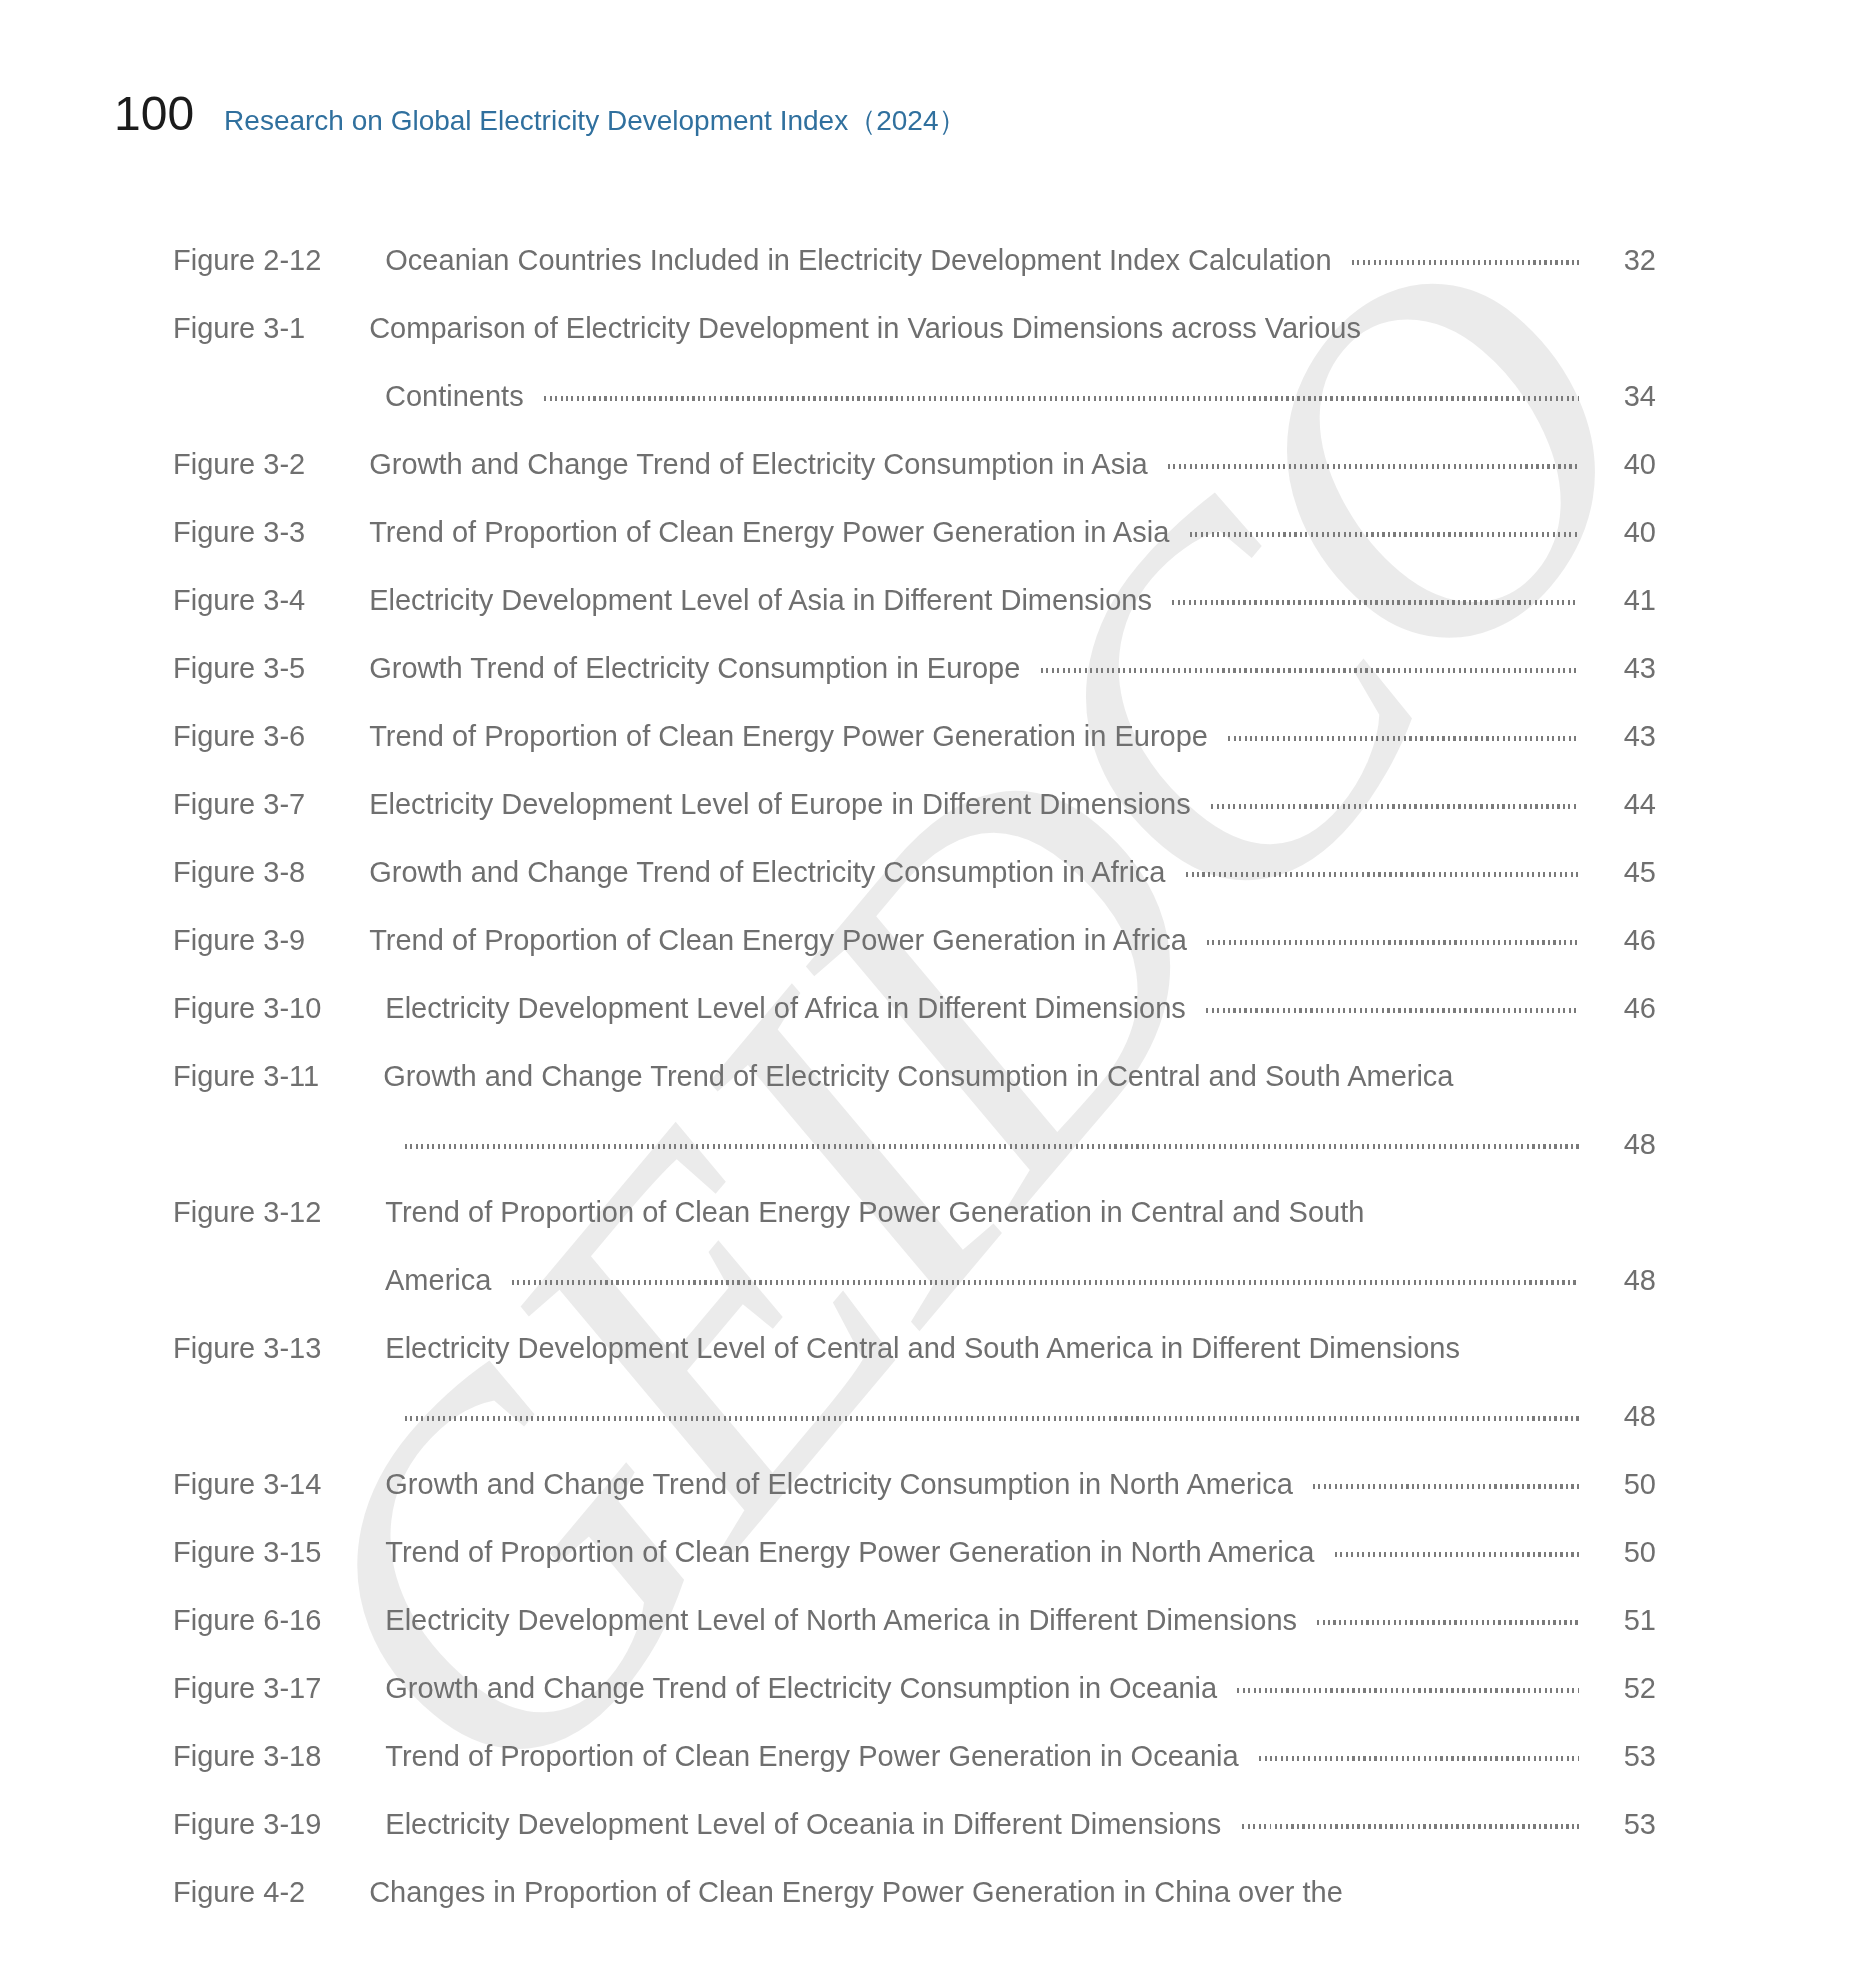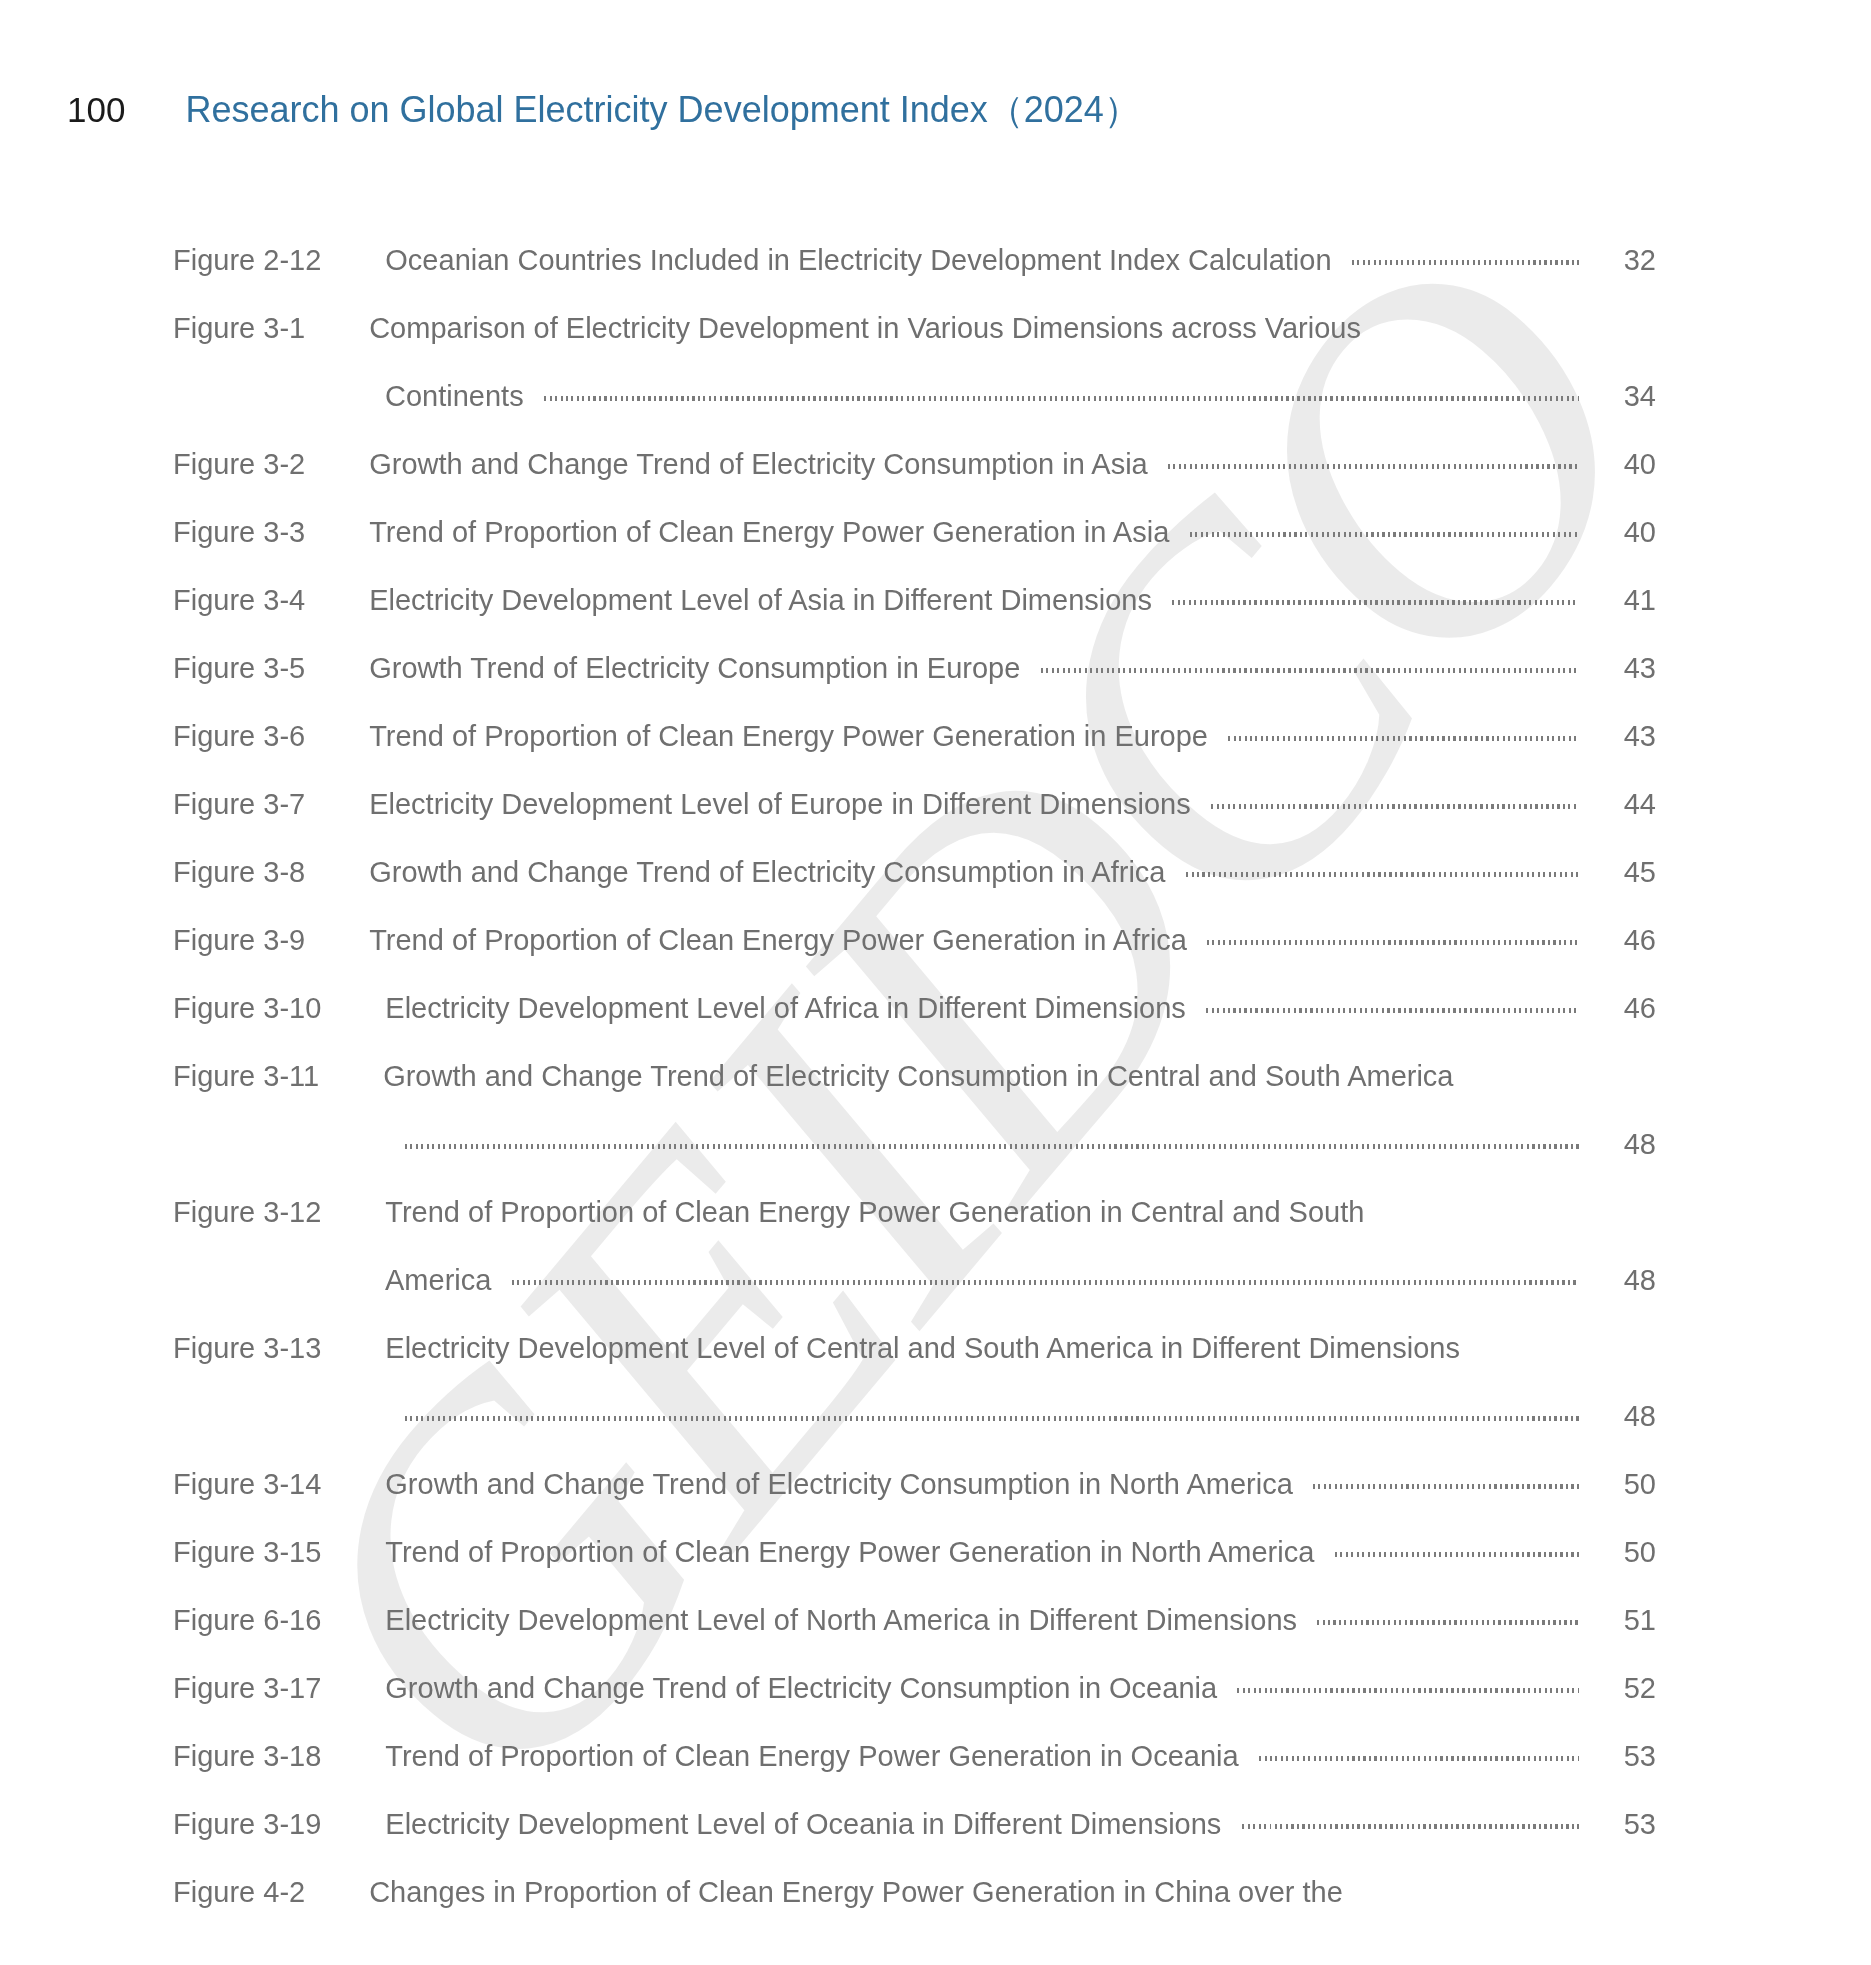--- a/index.html
+++ b/index.html
@@ -38,27 +38,28 @@
     position: absolute;
     top: 86px;
     left: 67px;
     right: 216px;
     display: flex;
     align-items: baseline;
     z-index: 1;
     white-space: nowrap;
   }
   .page-num {
-    font-size: 35px;
+    font-size: 48px;
     color: #1b1b1b;
     letter-spacing: 0;
+    margin-left: 47px;
   }
   .doc-title {
-    margin-left: 60px;
-    font-size: 36px;
+    margin-left: 30px;
+    font-size: 28px;
     color: #30709e;
   }
   
   .figure-list {
     position: absolute;
     top: 226px;
     left: 173px;
     right: 216px;
     z-index: 1;
   }

